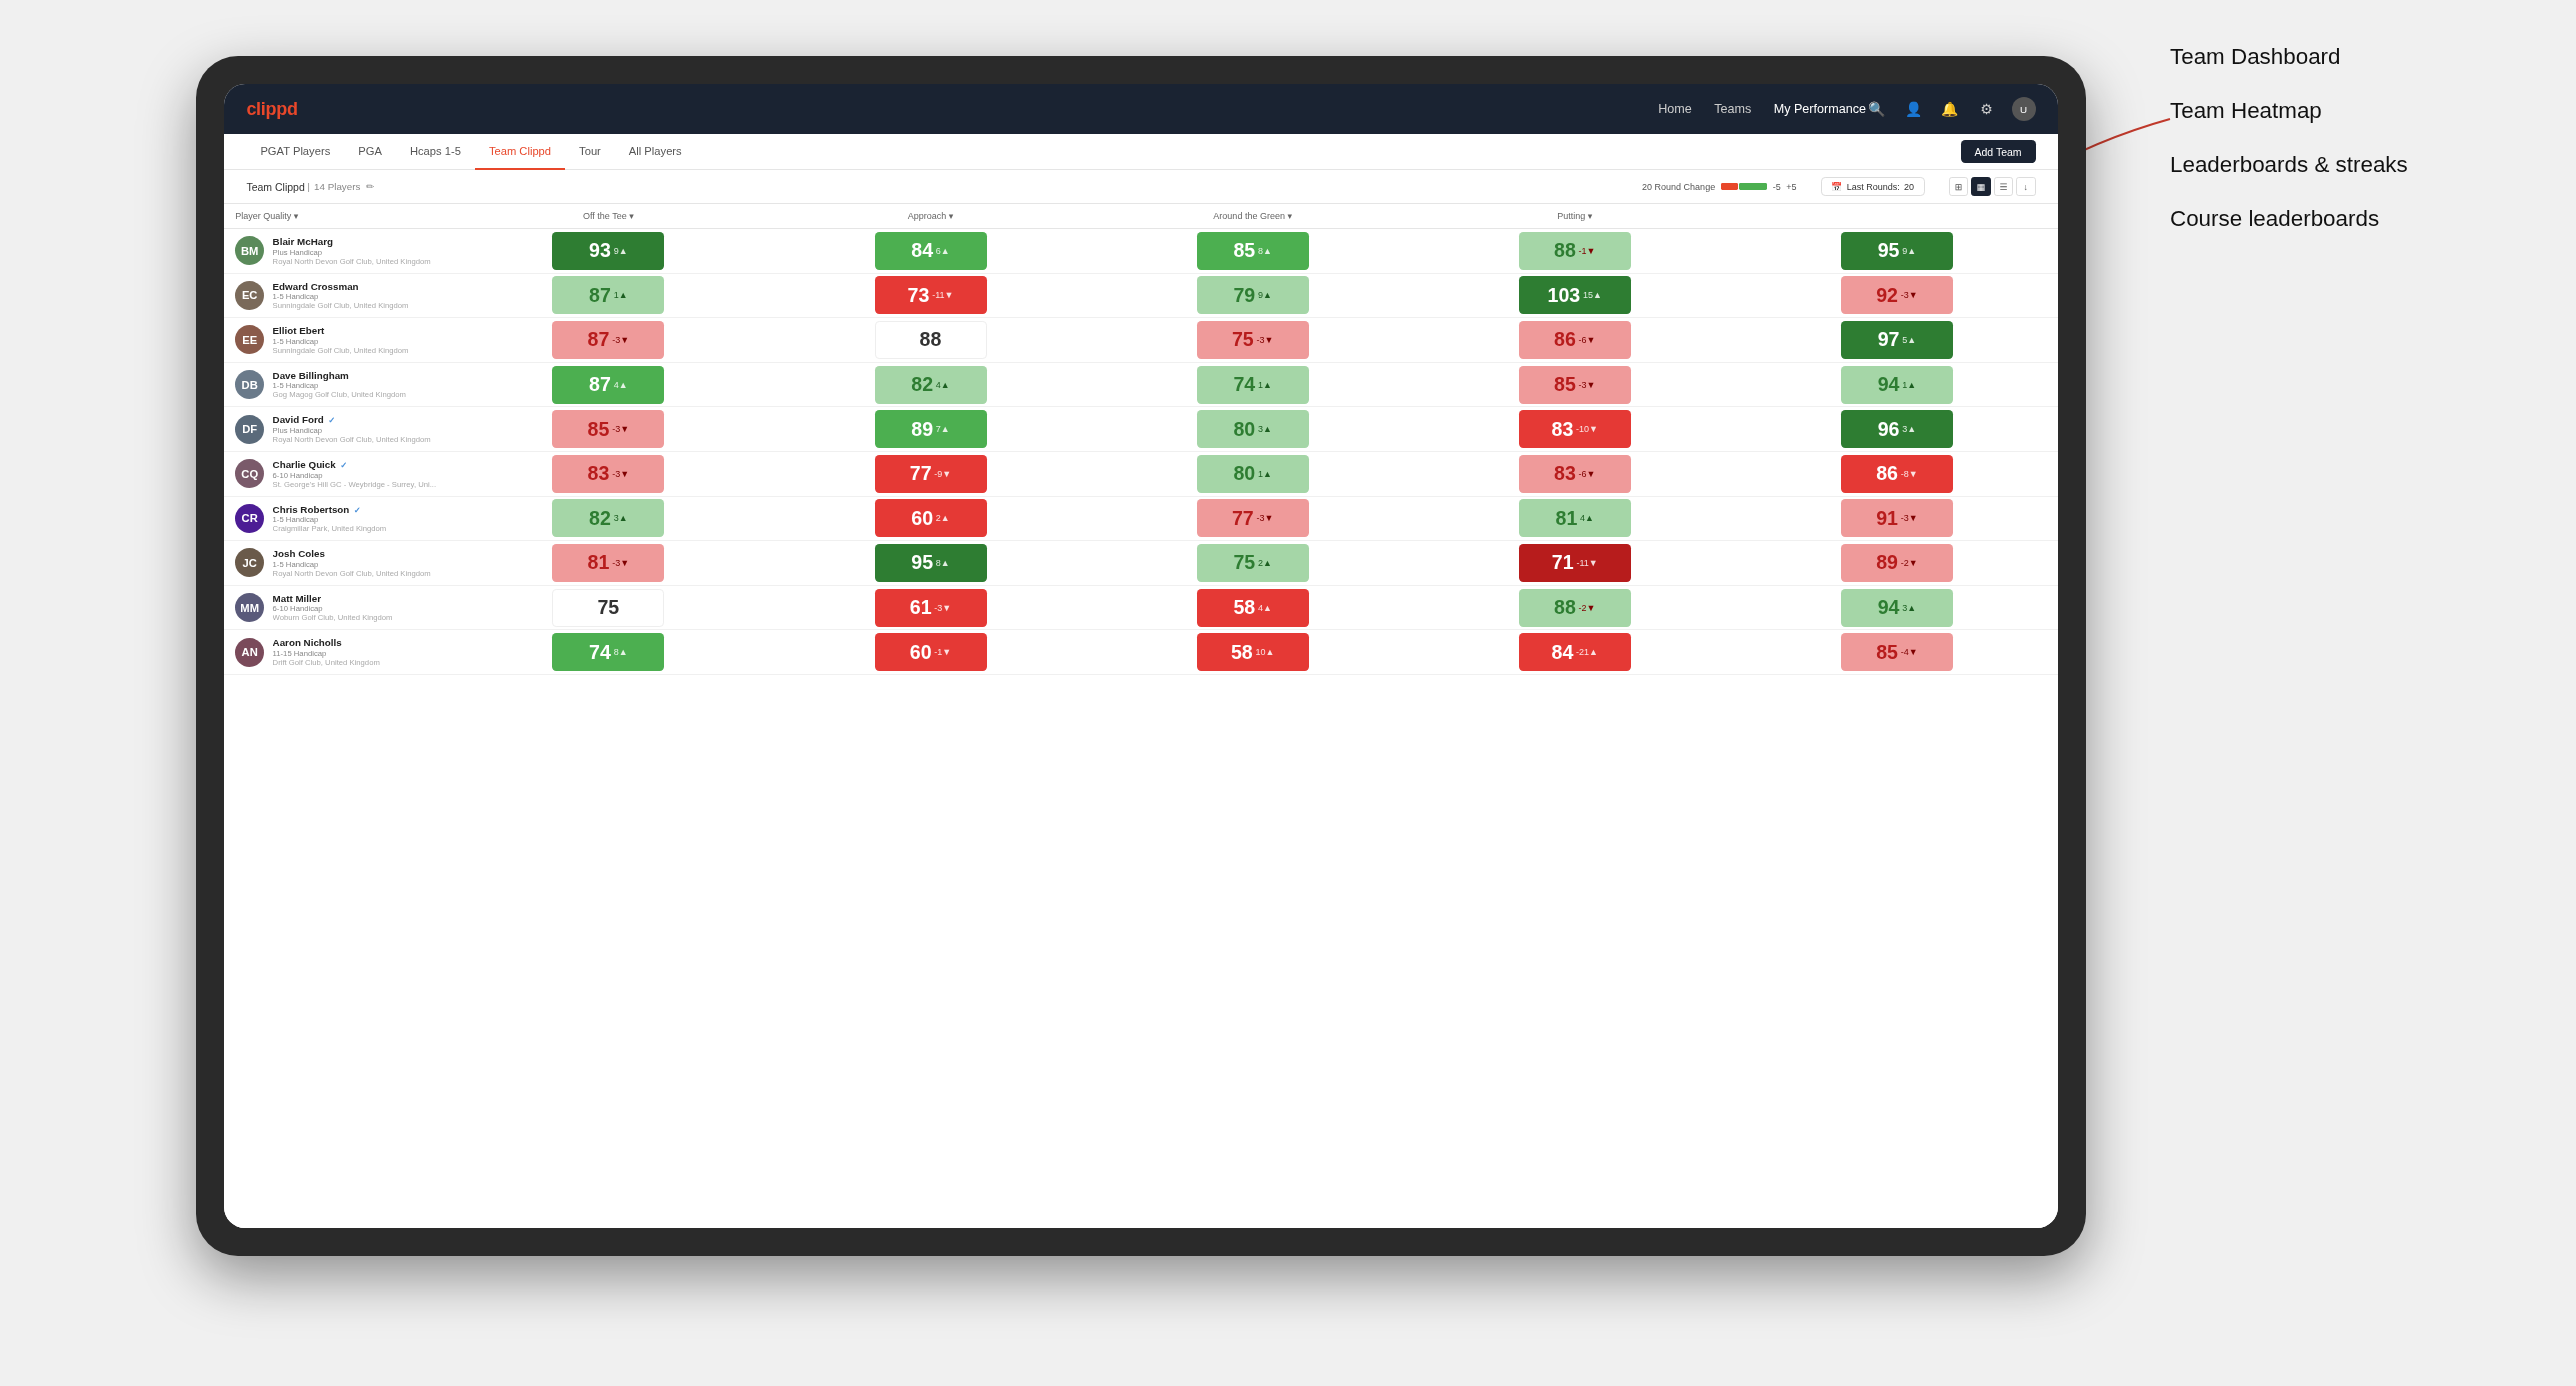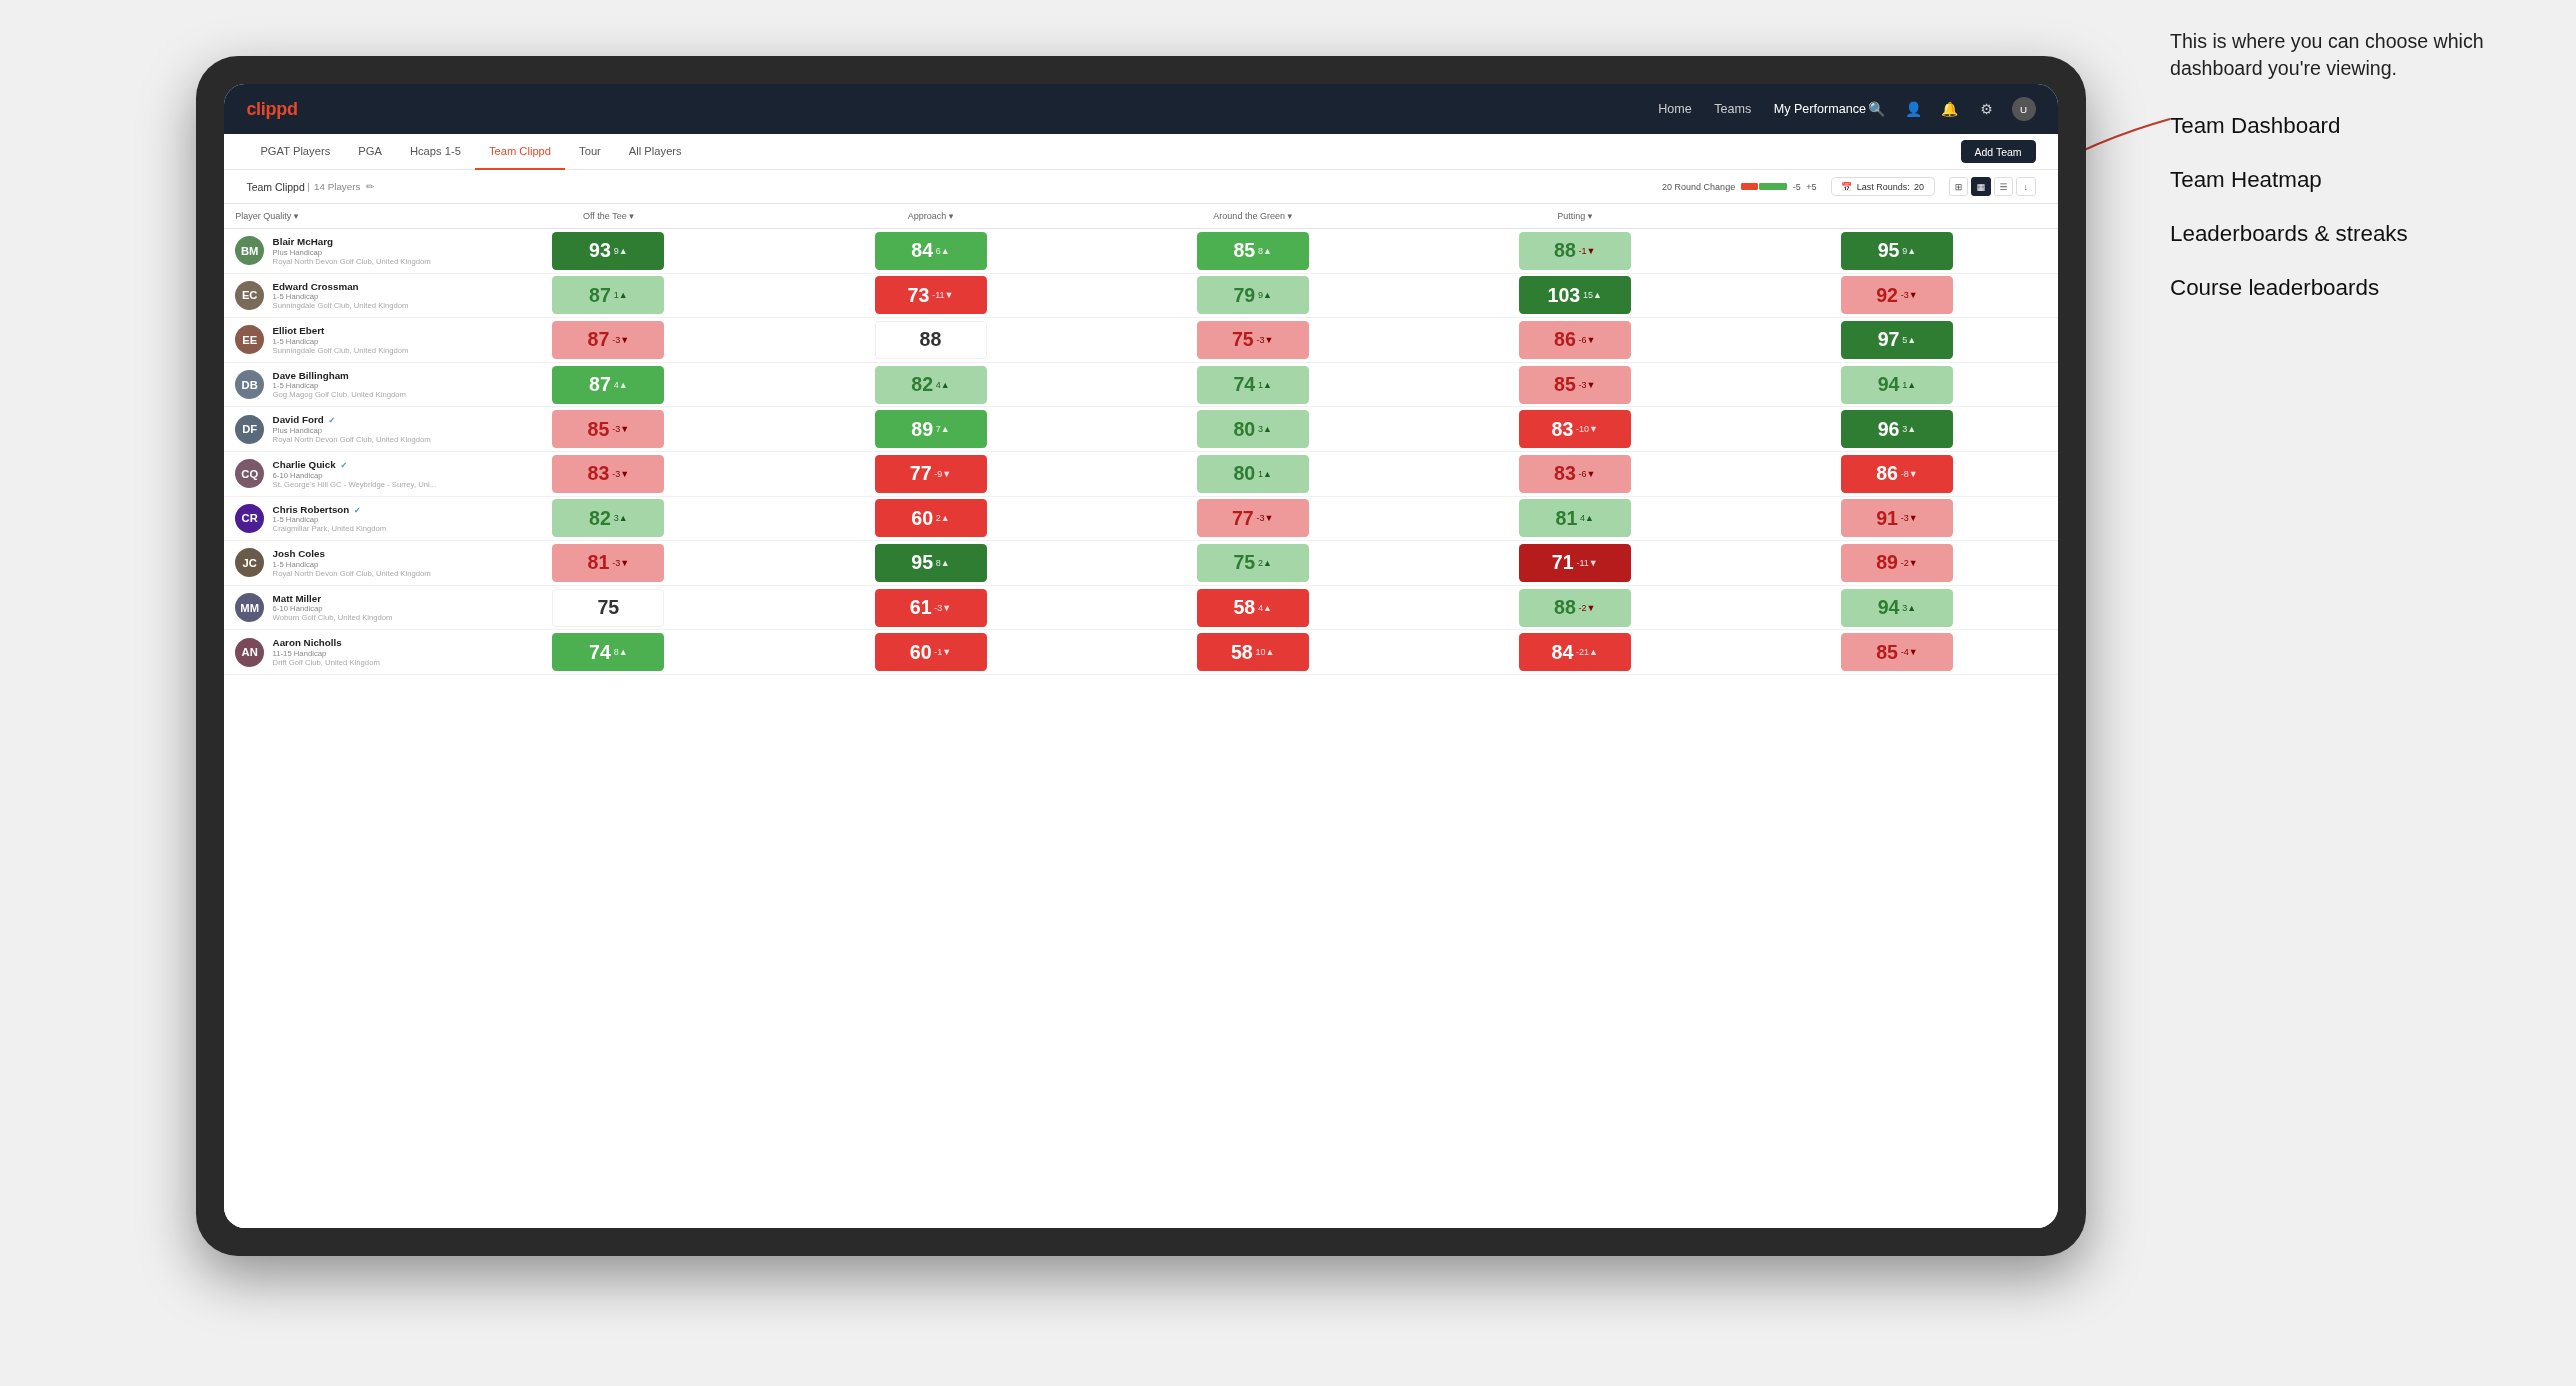--- a/index.html
+++ b/index.html
@@ -179,21 +179,21 @@
     .edit-icon {
       color: #888;
       margin-left: 5.6px;
       font-size: 9.8px;
       cursor: pointer;
     }
     .team-header-right {
       margin-left: auto;
       display: flex;
       align-items: center;
-      gap: 14px;
+      gap: 24px;
     }
     .round-change {
       display: flex;
       align-items: center;
       gap: 5.6px;
       font-size: 9px;
       color: #555;
     }
     .change-bar {
       display: flex;
@@ -341,21 +341,20 @@
     
     td.player-td {
       vertical-align: middle;
       min-width: 154px;
     }
   </style>
 </head>
 <body>
 
 <div class="annotation-area">
-  <div class="annotation-text">This is where you can choose which dashboard you're viewing.</div>
   <div class="annotation-list">
     <div class="annotation-item">Team Dashboard</div>
     <div class="annotation-item">Team Heatmap</div>
     <div class="annotation-item">Leaderboards &amp; streaks</div>
     <div class="annotation-item">Course leaderboards</div>
   </div>
 </div>
 
 <svg style="position:absolute; right:392px; top:112px; width:280px; height:140px; overflow:visible;" viewBox="0 0 400 200" width="280" height="140">
   <defs>

